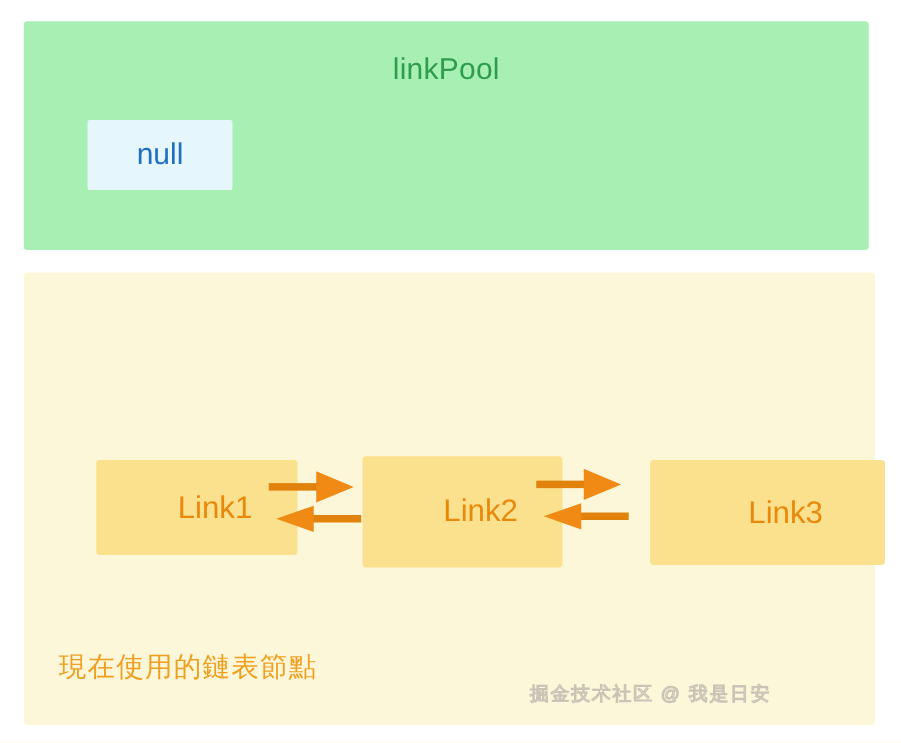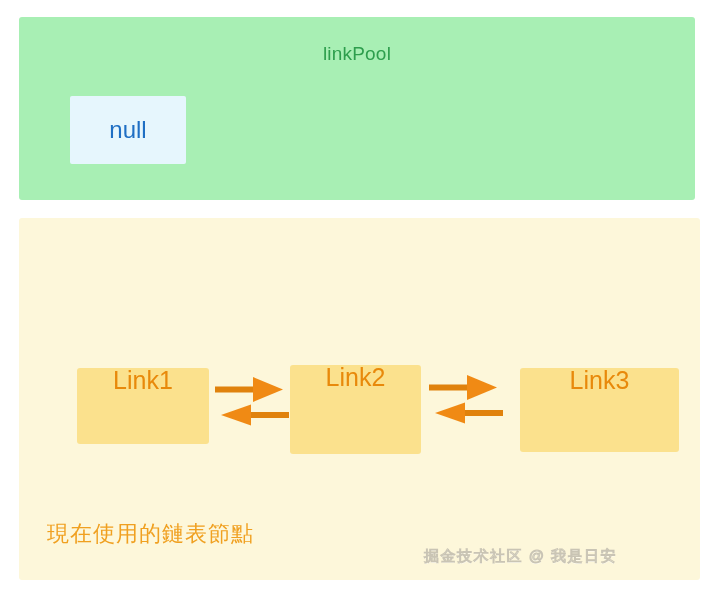--- a/index.html
+++ b/index.html
@@ -32,33 +32,33 @@
     background: #a8efb4;
     border-radius: 3px;
   }
 
   .pool-title {
     position: absolute;
     left: 0;
     top: 27px;
     width: 676px;
     text-align: center;
-    font-size: 19px;
+    font-size: 24px;
     font-weight: 400;
     color: #2e9e4d;
     letter-spacing: 0.2px;
     line-height: 1;
   }
 
   .null-node {
     position: absolute;
     left: 51px;
     top: 79px;
     width: 116px;
-    height: 68px;
+    height: 56px;
     background: #e6f6fd;
     border-radius: 2px;
     display: flex;
     align-items: center;
     justify-content: center;
   }
 
   .null-node-label {
     font-size: 24px;
     color: #1f6fc4;
@@ -83,21 +83,23 @@
     top: 0;
     width: 681px;
     height: 362px;
   }
 
   .link-node {
     position: absolute;
     background: #fbe18d;
     border-radius: 3px;
     display: flex;
+    align-items: center;
     justify-content: center;
+    padding-left: 29px;
   }
 
   .link-node-label {
     font-size: 25px;
     color: #e8890b;
     line-height: 1;
   }
 
   .node-1 { left: 58px;  top: 150px; width: 132px; height: 76px; }
   .node-2 { left: 271px; top: 147px; width: 131px; height: 89px; }

